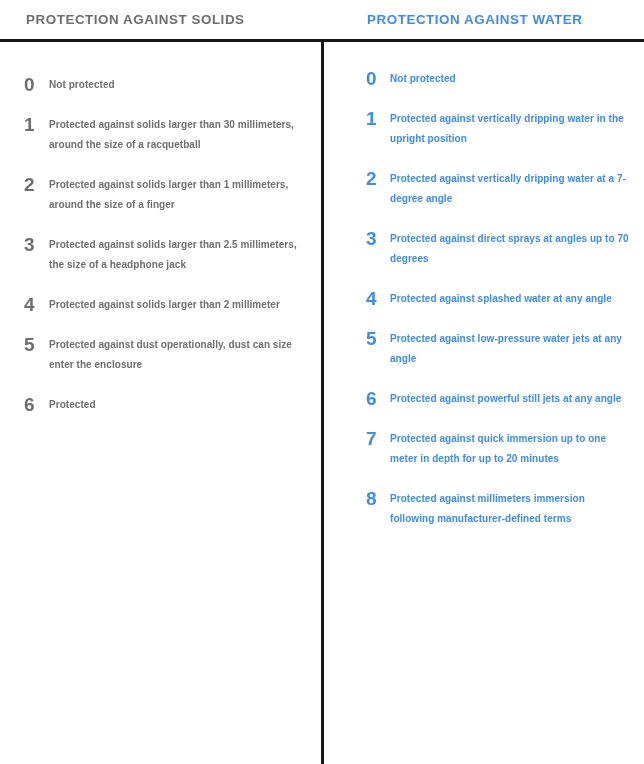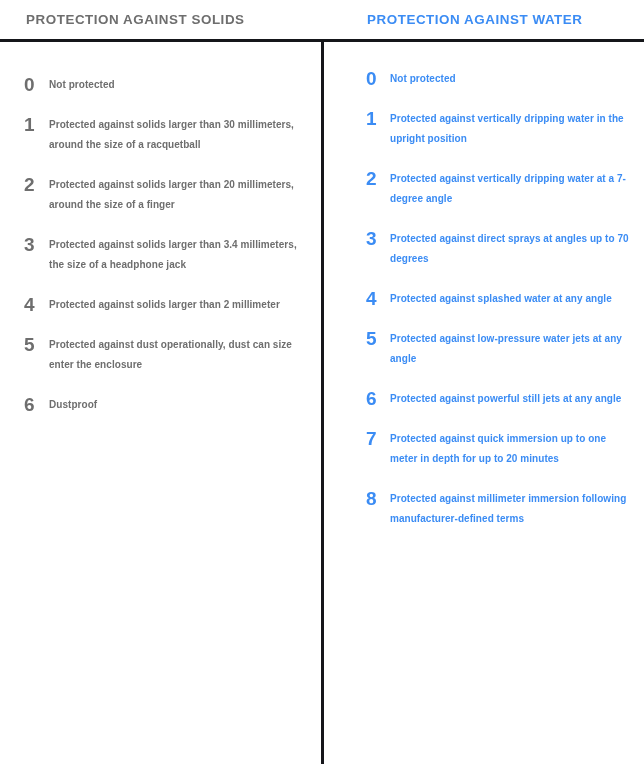--- a/index.html
+++ b/index.html
@@ -141,41 +141,41 @@
         <span class="entry-text">Not protected</span>
       </div>
 
       <div class="entry">
         <span class="entry-num">1</span>
         <span class="entry-text">Protected against solids larger than 30 millimeters, around the size of a racquetball</span>
       </div>
 
       <div class="entry">
         <span class="entry-num">2</span>
-        <span class="entry-text">Protected against solids larger than 20 millimeters, around the size of a finger</span>
+        <span class="entry-text">Protected against solids larger than 1 millimeters, around the size of a finger</span>
       </div>
 
       <div class="entry">
         <span class="entry-num">3</span>
-        <span class="entry-text">Protected against solids larger than 3.4 millimeters, the size of a headphone jack</span>
+        <span class="entry-text">Protected against solids larger than 2.5 millimeters, the size of a headphone jack</span>
       </div>
 
       <div class="entry">
         <span class="entry-num">4</span>
         <span class="entry-text">Protected against solids larger than 2 millimeter</span>
       </div>
 
       <div class="entry">
         <span class="entry-num">5</span>
         <span class="entry-text">Protected against dust operationally, dust can size enter the enclosure</span>
       </div>
 
       <div class="entry">
         <span class="entry-num">6</span>
-        <span class="entry-text">Dustproof</span>
+        <span class="entry-text">Protected</span>
       </div>
 
     </div>
 
     <div class="col right">
 
       <div class="entry">
         <span class="entry-num">0</span>
         <span class="entry-text">Not protected</span>
       </div>
@@ -210,20 +210,20 @@
         <span class="entry-text">Protected against powerful still jets at any angle</span>
       </div>
 
       <div class="entry">
         <span class="entry-num">7</span>
         <span class="entry-text">Protected against quick immersion up to one meter in depth for up to 20 minutes</span>
       </div>
 
       <div class="entry">
         <span class="entry-num">8</span>
-        <span class="entry-text">Protected against millimeter immersion following manufacturer-defined terms</span>
+        <span class="entry-text">Protected against millimeters immersion following manufacturer-defined terms</span>
       </div>
 
     </div>
 
   </div>
 
 </div>
 
 </body></html>

